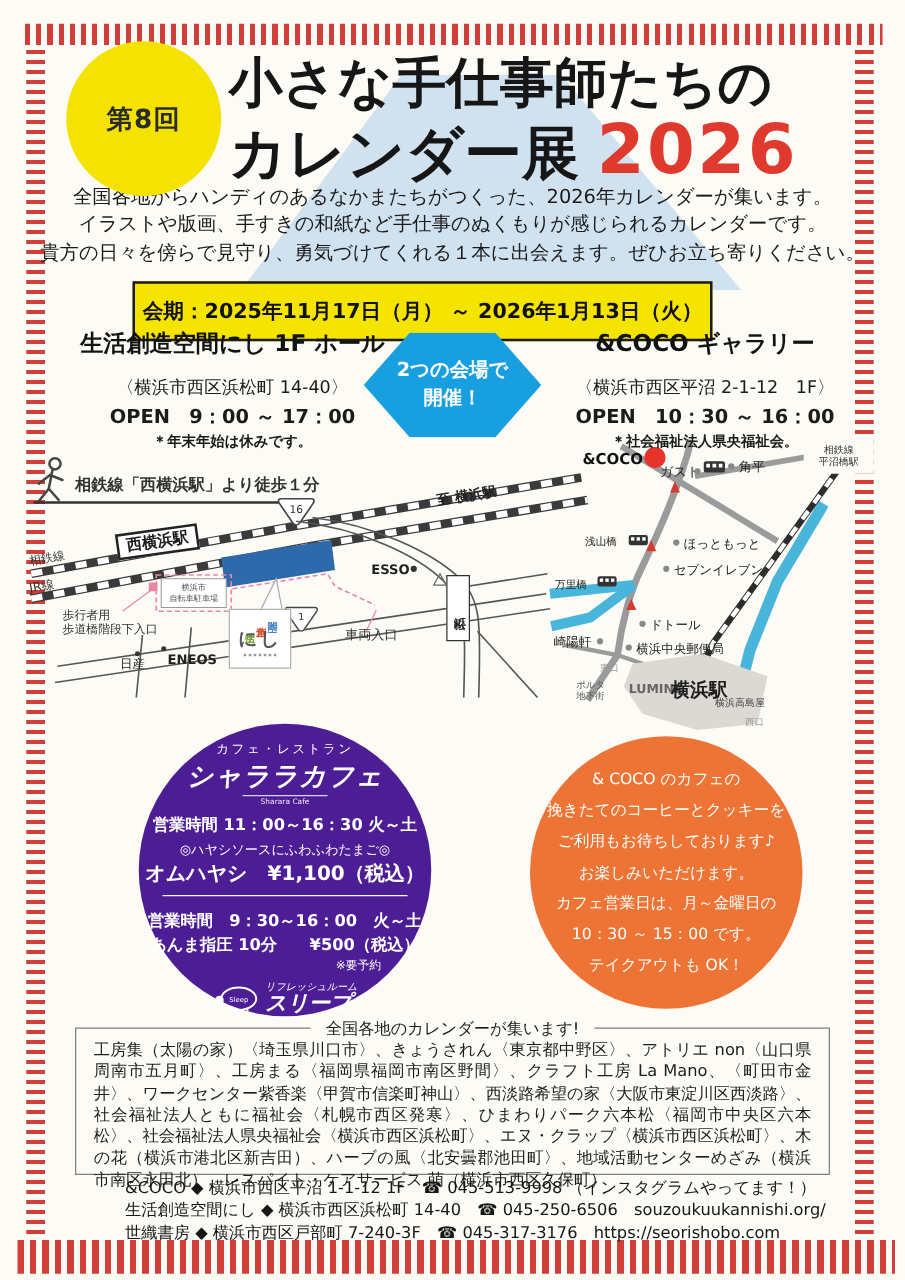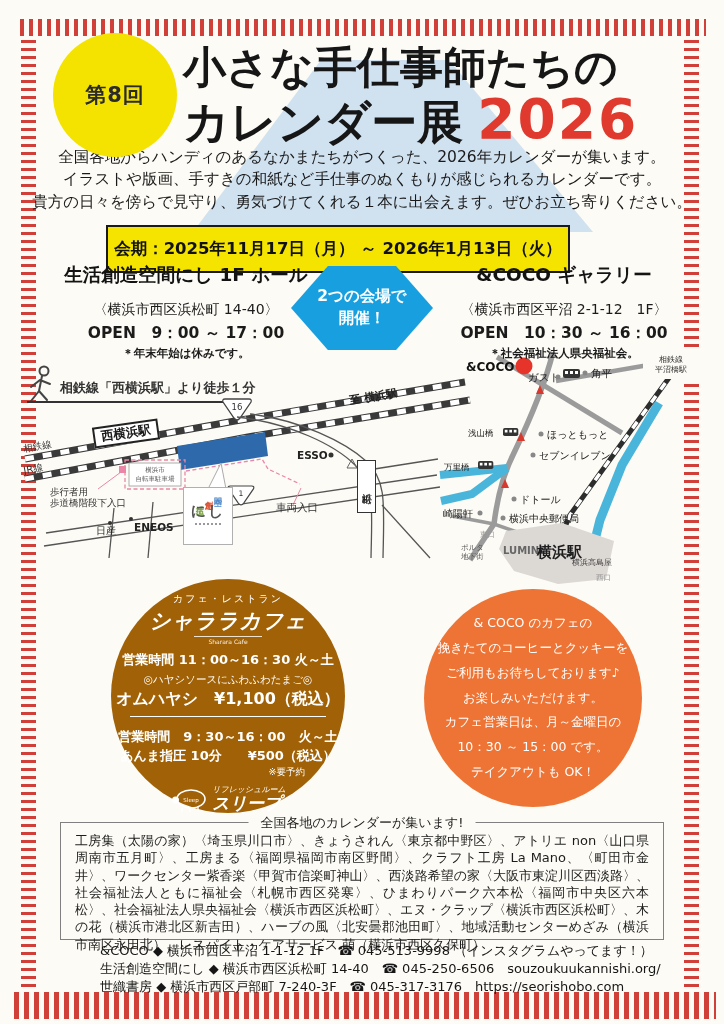--- a/index.html
+++ b/index.html
@@ -49,34 +49,34 @@
     color:#fff;font-size:15.5px;font-weight:800;line-height:1.4;z-index:2;}
   
   .map-svg{left:0;top:0;z-index:1;}
   .sta-box{left:93px;top:423px;transform:rotate(-8deg);background:#fff;
     border:2px solid #222;padding:0 6px;font-size:12.5px;font-weight:800;
     white-space:nowrap;z-index:2;}
   .hama-box{left:357px;top:460px;width:19px;height:53px;background:#fff;
     border:1.5px solid #333;display:flex;align-items:center;justify-content:center;
     writing-mode:vertical-rl;text-orientation:upright;font-size:10px;line-height:1;
     letter-spacing:1px;z-index:2;}
-  .logo-bubble{left:183px;top:487px;width:50px;height:58px;background:#fff;
+  .logo-bubble{left:183px;top:487px;width:50px;height:48px;background:#fff;
     border:1px solid #b0b0b0;z-index:2;padding:2px 3px;display:flex;
     flex-direction:column;align-items:center;}
   .logo-cols{display:flex;gap:1px;}
   .logo-cols div{writing-mode:vertical-rl;text-orientation:upright;font-size:8px;
     font-weight:800;line-height:1;letter-spacing:0;}
   .lc-seikatsu{color:#79a33f;margin-top:10px;}
   .lc-souzou{color:#d95536;margin-top:5px;}
   .lc-kukan{color:#4a86c8;margin-top:1px;}
   .logo-nishi{font-size:15px;font-weight:800;color:#555;letter-spacing:2px;margin-top:2px;}
   .logo-dots{width:26px;border-top:2px dotted #999;margin-top:2px;}
   
   .green-circle{left:111px;top:579px;width:234px;height:234px;border-radius:50%;
-    background:#a16207;color:#fff;display:flex;flex-direction:column;align-items:center;
+    background:#4c1d95;color:#fff;display:flex;flex-direction:column;align-items:center;
     padding-top:13px;z-index:2;text-align:center;}
   .gc-cat{font-size:10px;letter-spacing:2px;}
   .gc-logo{font-size:21px;font-weight:700;font-style:italic;letter-spacing:1px;margin-top:1px;}
   .gc-logo-sub{font-size:6px;opacity:.9;border-top:1px solid rgba(255,255,255,.9);
     padding:1px 14px 0;margin-top:1px;}
   .gc-hours{font-size:13px;font-weight:600;margin-top:6px;white-space:nowrap;}
   .gc-note{font-size:10.5px;margin-top:4px;white-space:nowrap;}
   .gc-dish{font-size:16px;font-weight:700;margin-top:2px;white-space:nowrap;}
   .gc-divider{width:196px;height:3px;background:#fff;margin:6px 0 5px;}
   .gc-massage{font-size:13px;font-weight:600;margin-top:1px;white-space:nowrap;}

